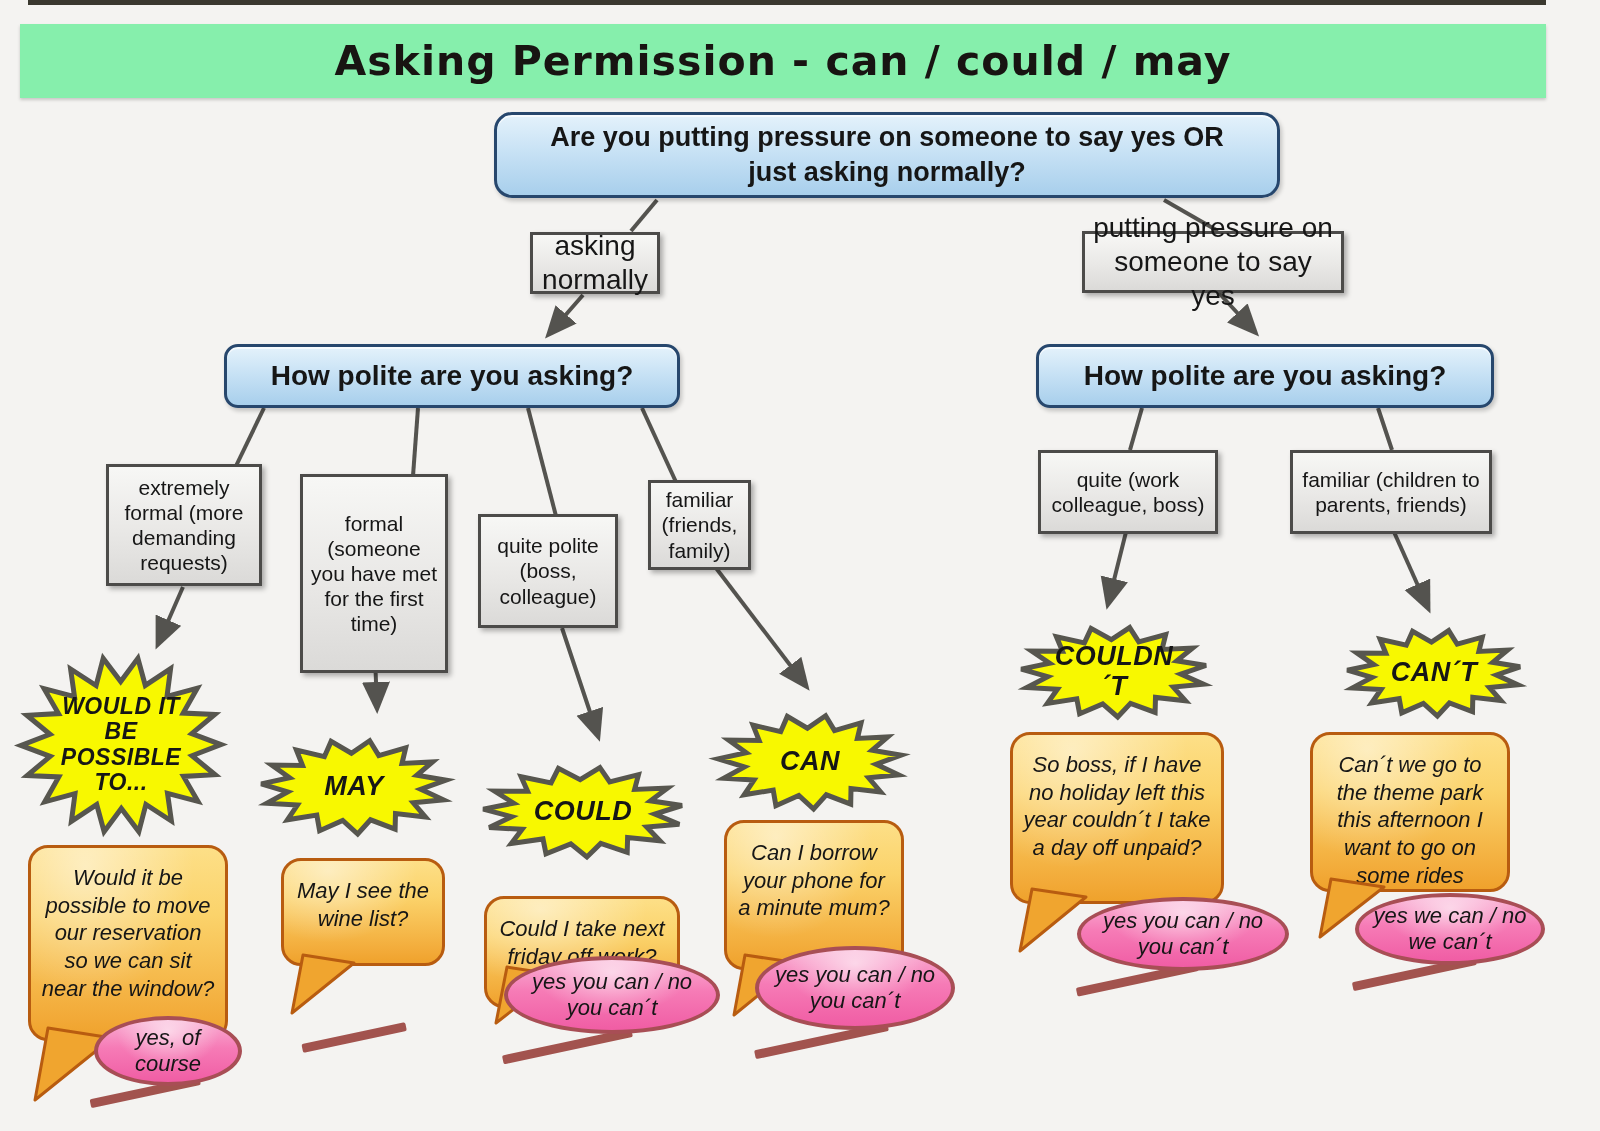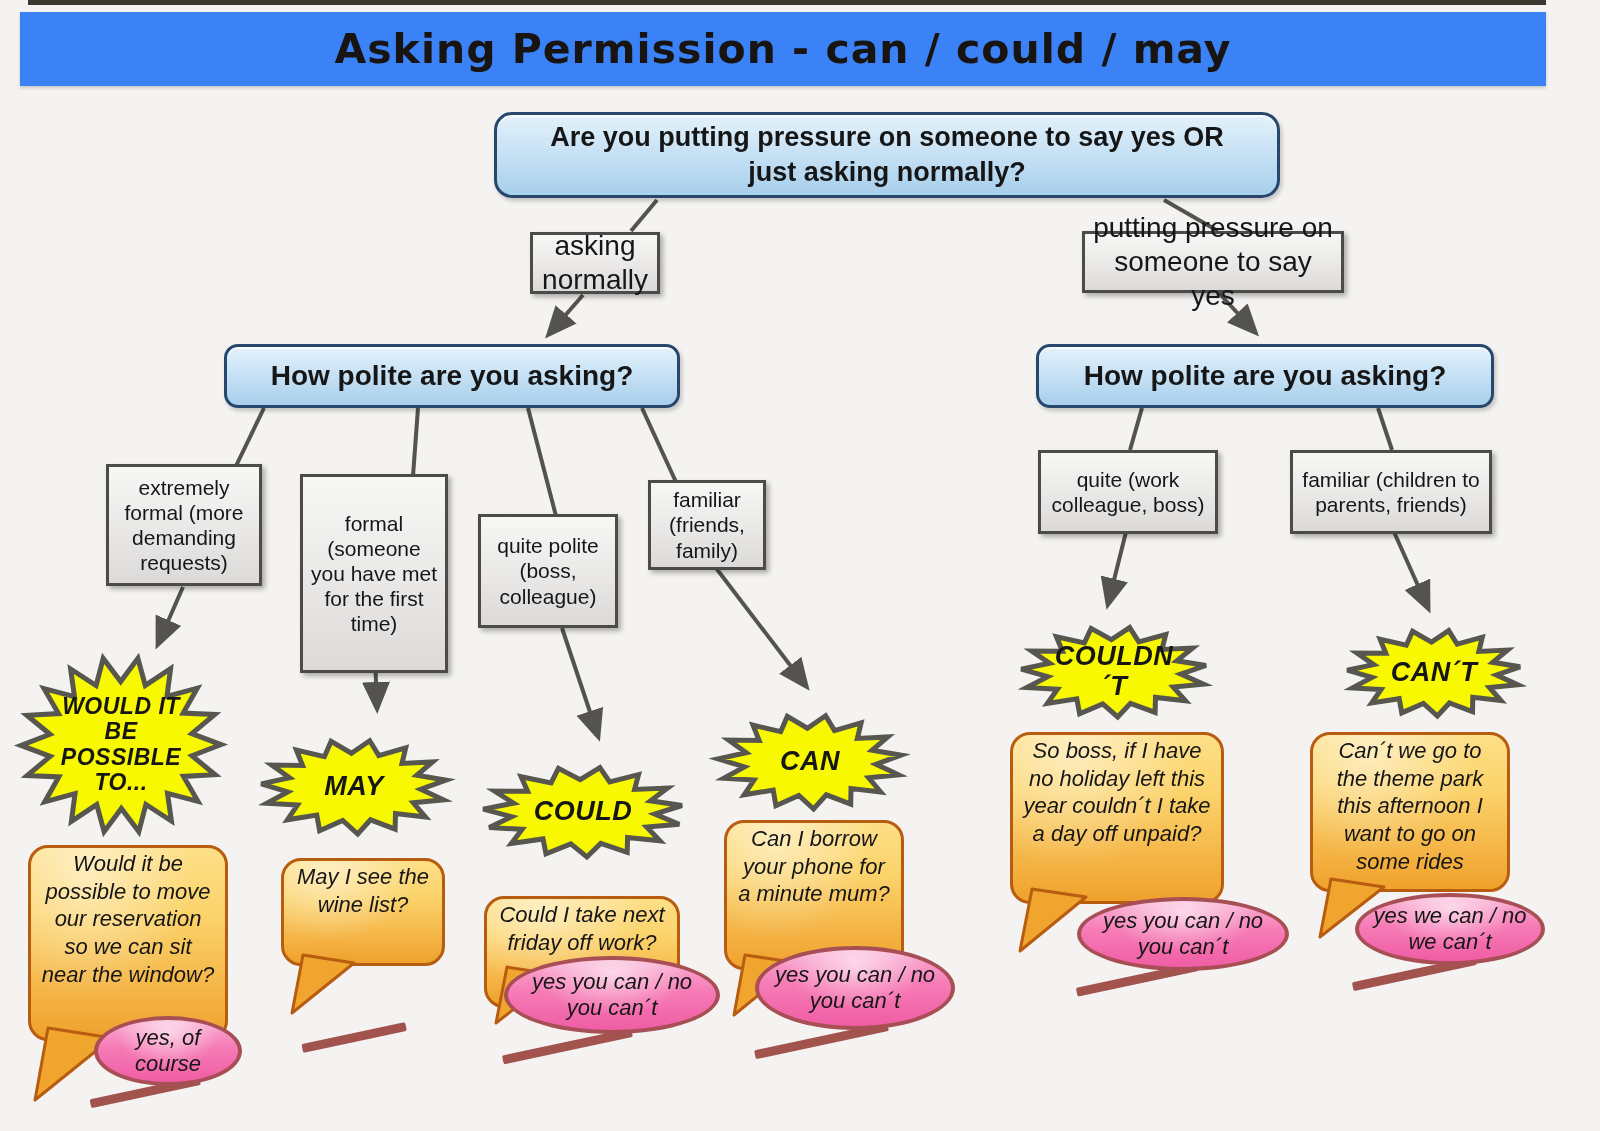--- a/index.html
+++ b/index.html
@@ -6,22 +6,22 @@
   .stage{
     position:relative;width:1600px;height:1131px;margin:0 auto;
     background:#f4f3f1;overflow:hidden;
     font-family:"Liberation Sans",sans-serif;color:#161616;
   }
   .abs{position:absolute;box-sizing:border-box;}
   
   .topedge{left:28px;top:0;width:1518px;height:5px;background:#3a382f;}
   
   .titlebar{
-    left:20px;top:12px;width:1526px;height:74px;
-    background:#3b82f6;display:flex;align-items:center;justify-content:center;
+    left:20px;top:24px;width:1526px;height:74px;
+    background:#86efac;display:flex;align-items:center;justify-content:center;
     box-shadow:0 2px 3px rgba(0,0,0,.18);
   }
   .titlebar .t{
     font-family:"DejaVu Sans",sans-serif;font-size:41px;font-weight:600;
     letter-spacing:1px;color:#181412;
   }
   
   .bluebox{
     background:linear-gradient(180deg,#e4f2fb 0%,#c8e2f5 45%,#a8cfec 100%);
     border:3px solid #27476d;border-radius:14px;
@@ -56,21 +56,21 @@
   .bubble{
     background:
       radial-gradient(ellipse at 28% 10%, rgba(255,255,255,.55), rgba(255,255,255,0) 55%),
       linear-gradient(180deg,#fddf87 0%,#fbd express 30%,#f2a937 100%);
     background:
       radial-gradient(ellipse at 28% 10%, rgba(255,255,255,.5), rgba(255,255,255,0) 55%),
       linear-gradient(180deg,#fddf87 0%,#fbd36b 35%,#f2a937 90%,#efa22c 100%);
     border:3px solid #b85c10;border-radius:20px;
     display:flex;align-items:flex-start;justify-content:center;
     text-align:center;font-style:italic;font-size:22px;line-height:1.26;
-    padding:2px 10px;
+    padding:16px 10px;
   }
   .btail{position:absolute;}
   
   .oval{
     background:
       radial-gradient(ellipse at 50% 18%, rgba(255,255,255,.6), rgba(255,255,255,0) 52%),
       linear-gradient(180deg,#f9aed3 0%,#f67bb6 45%,#f05da4 100%);
     border:4px solid #a84e55;border-radius:50%;
     display:flex;align-items:center;justify-content:center;text-align:center;
     font-style:italic;font-size:22px;line-height:1.2;padding:2px 8px;
@@ -138,21 +138,21 @@
 
   <div class="abs graybox catbox" style="left:106px;top:464px;width:156px;height:122px;">
     <span>extremely formal (more demanding requests)</span>
   </div>
   <div class="abs graybox catbox" style="left:300px;top:474px;width:148px;height:199px;">
     <span>formal (someone you have met for the first time)</span>
   </div>
   <div class="abs graybox catbox" style="left:478px;top:514px;width:140px;height:114px;">
     <span>quite polite (boss, colleague)</span>
   </div>
-  <div class="abs graybox catbox" style="left:648px;top:480px;width:118px;height:90px;text-align:center;">
+  <div class="abs graybox catbox" style="left:648px;top:480px;width:103px;height:90px;text-align:center;">
     <span>familiar (friends, family)</span>
   </div>
 
   <div class="abs graybox catbox" style="left:1038px;top:450px;width:180px;height:84px;">
     <span>quite (work colleague, boss)</span>
   </div>
   <div class="abs graybox catbox" style="left:1290px;top:450px;width:202px;height:84px;">
     <span>familiar (children to parents, friends)</span>
   </div>
 

